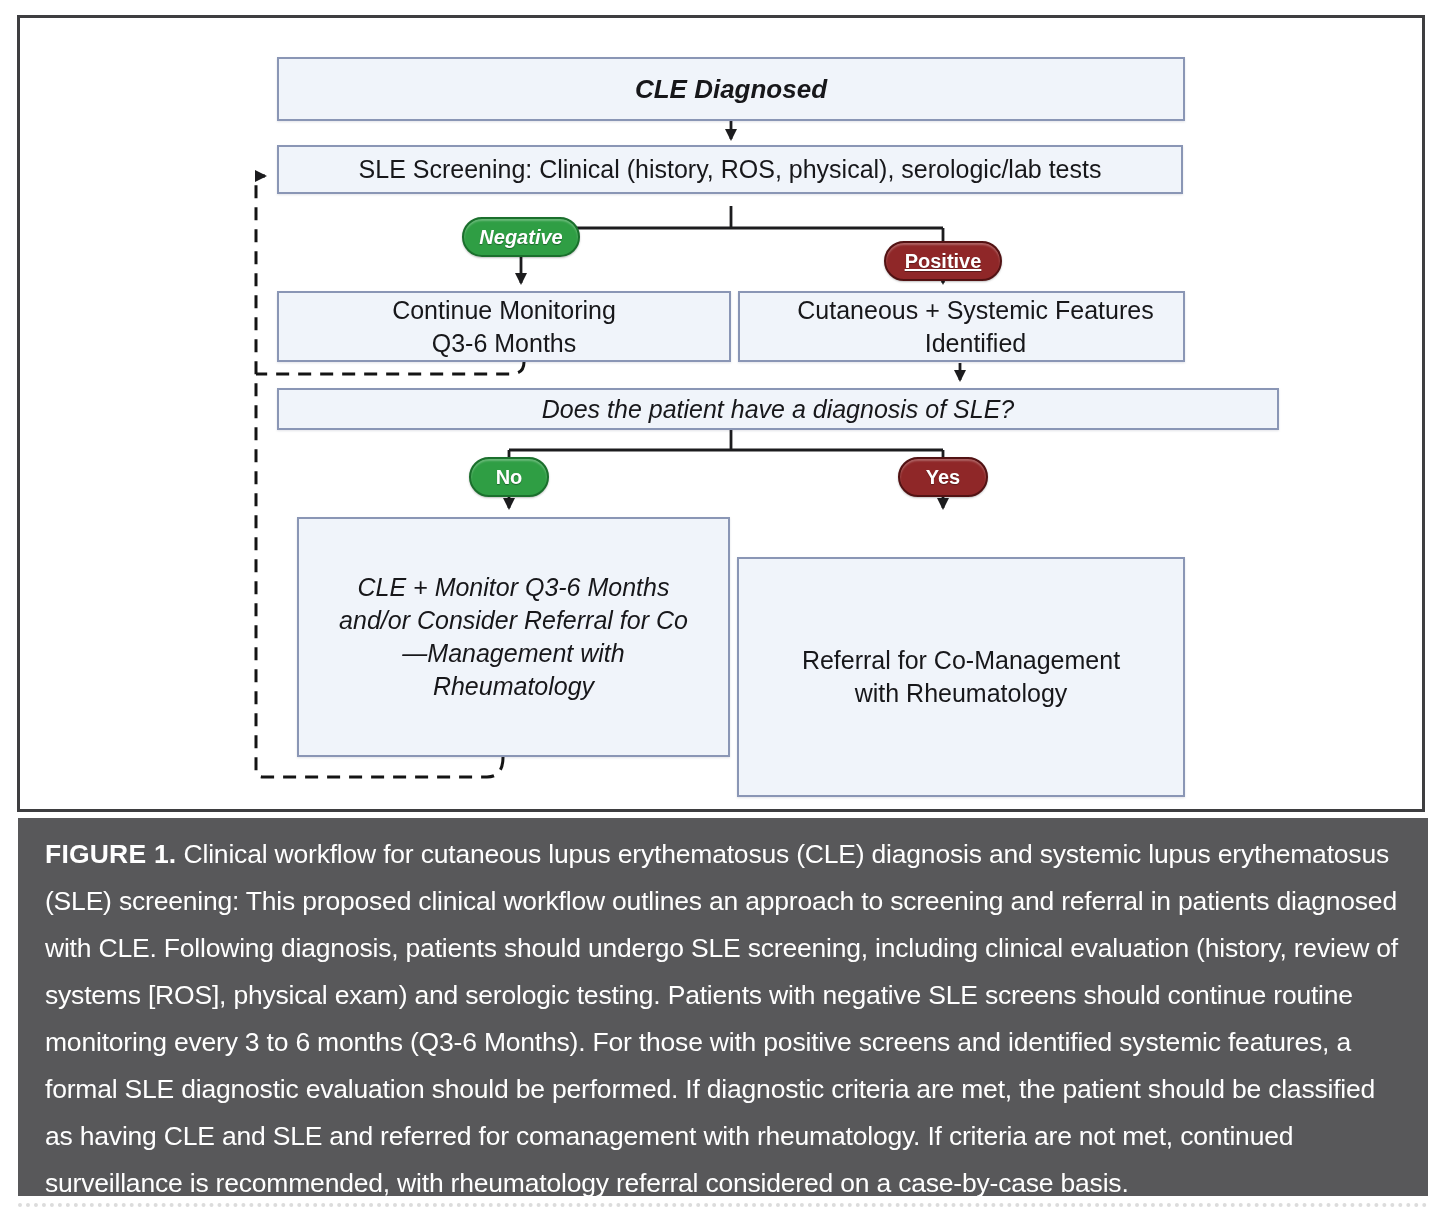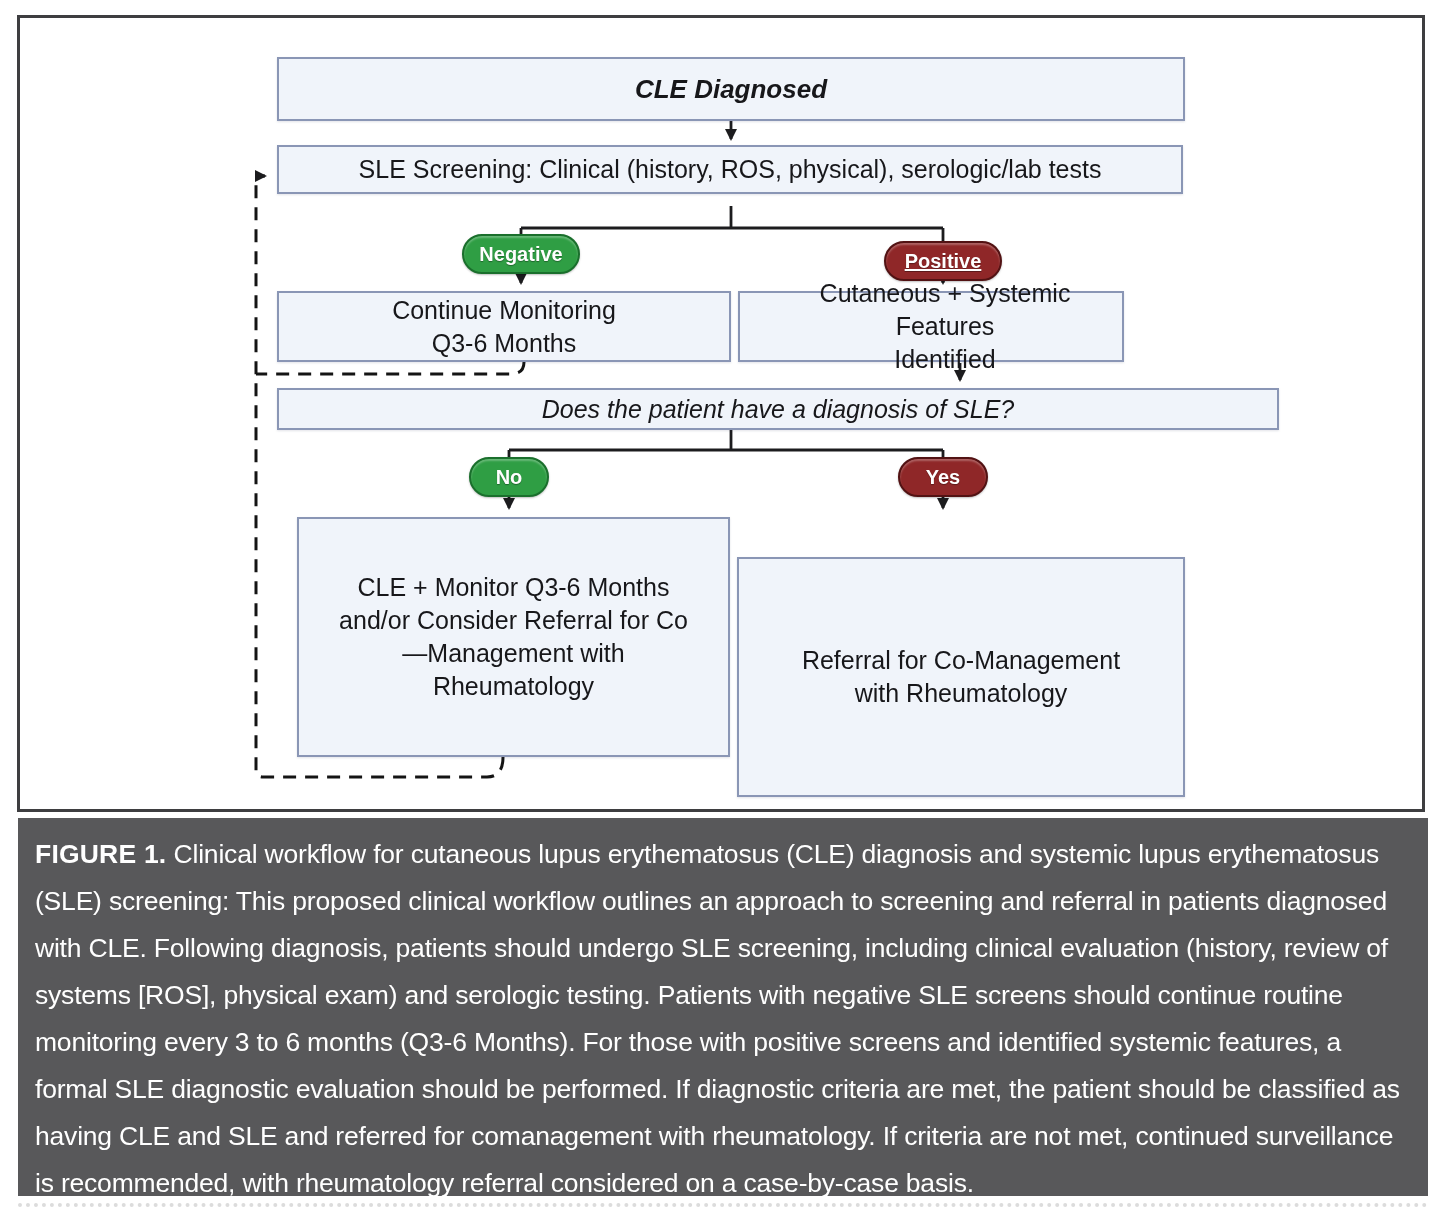--- a/index.html
+++ b/index.html
@@ -19,44 +19,44 @@
   
   .node{position:absolute;box-sizing:border-box;z-index:2;
         background:var(--box-fill,#f0f4fa);border:2.5px solid var(--box-border,#8a96b5);
         display:flex;align-items:center;justify-content:center;text-align:center;
         color:#17171a;font-size:25px;line-height:1.32;white-space:pre-line;
         box-shadow:0 1px 2px rgba(60,70,100,.15);}
   .node-cle-diagnosed{left:277px;top:57px;width:908px;height:64px;
         font-weight:bold;font-style:italic;font-size:26px;}
   .node-sle-screening{left:277px;top:145px;width:906px;height:49px;}
   .node-continue{left:277px;top:291px;width:454px;height:71px;}
-  .node-cutaneous{left:738px;top:291px;width:386px;height:71px;padding-left:28px;}
+  .node-cutaneous{left:738px;top:291px;width:447px;height:71px;padding-left:28px;}
   .node-question{left:277px;top:388px;width:1002px;height:42px;font-style:italic;}
-  .node-cle-monitor{left:297px;top:517px;width:433px;height:240px;}
+  .node-cle-monitor{left:297px;top:517px;width:433px;height:240px;font-style:italic;}
   .node-referral{left:737px;top:517px;width:448px;height:240px;margin-top:40px;}
 
   
   .pill{position:absolute;z-index:3;box-sizing:border-box;height:40px;border-radius:20px;
         display:flex;align-items:center;justify-content:center;
         color:#ffffff;font-weight:bold;font-size:20px;
         text-shadow:0 1px 1px rgba(0,0,0,.35);
         box-shadow:inset 0 2px 2px rgba(255,255,255,.28), 0 1px 2px rgba(0,0,0,.25);}
-  .pill-negative{left:462px;top:234px;width:118px;
-        background:var(--negative-fill,#2f9e44);border:2.5px solid var(--negative-border,#1a6f2c);}
+  .pill-negative{left:462px;top:217px;width:118px;
+        background:var(--negative-fill,#2f9e44);border:2.5px solid var(--negative-border,#1a6f2c);font-style:italic;}
   .pill-positive{left:884px;top:241px;width:118px;
         background:var(--positive-fill,#8f2728);border:2.5px solid var(--positive-border,#521213);text-decoration:underline;}
   .pill-no{left:469px;top:457px;width:80px;
         background:var(--negative-fill,#2f9e44);border:2.5px solid var(--negative-border,#1a6f2c);}
   .pill-yes{left:898px;top:457px;width:90px;
         background:var(--positive-fill,#8f2728);border:2.5px solid var(--positive-border,#521213);}
 
   
   .caption{position:absolute;left:18px;top:818px;width:1410px;height:378px;
         background:var(--caption-bg,#58585a);color:#ffffff;box-sizing:border-box;
-        padding:13px 20px 0 17px;font-size:26.5px;line-height:47px;letter-spacing:-0.2px;
+        padding:13px 20px 0 27px;font-size:26.5px;line-height:47px;letter-spacing:-0.2px;
         z-index:2;overflow:hidden;}
   .caption .cap-label{font-weight:bold;letter-spacing:0.2px;}
 
   .bottom-dotted{position:absolute;left:18px;top:1203px;width:1410px;height:0;
         border-top:4px dotted #dcdcdc;z-index:1;}
 </style>
 </head>
 <body>
 
 <div class="stage">

